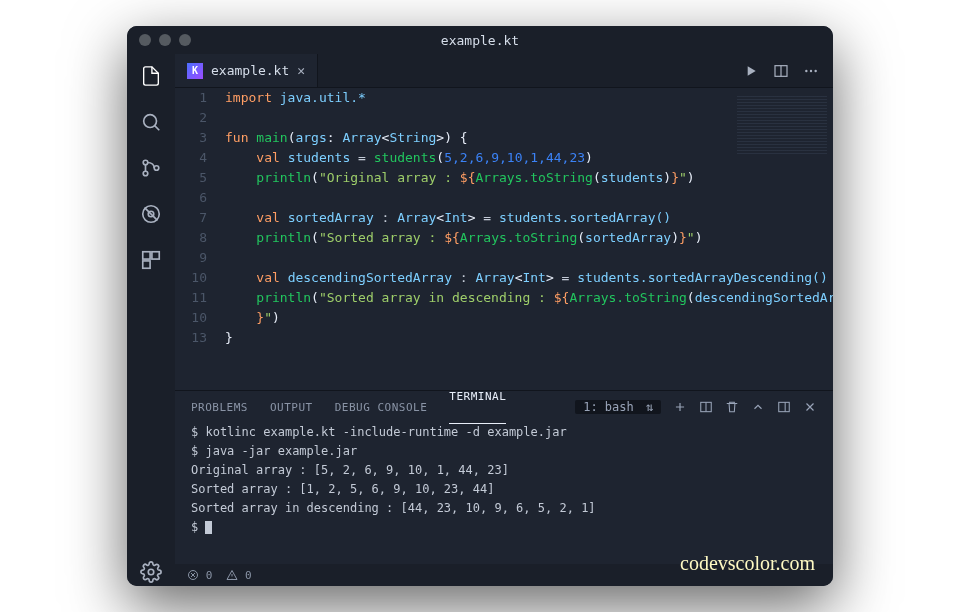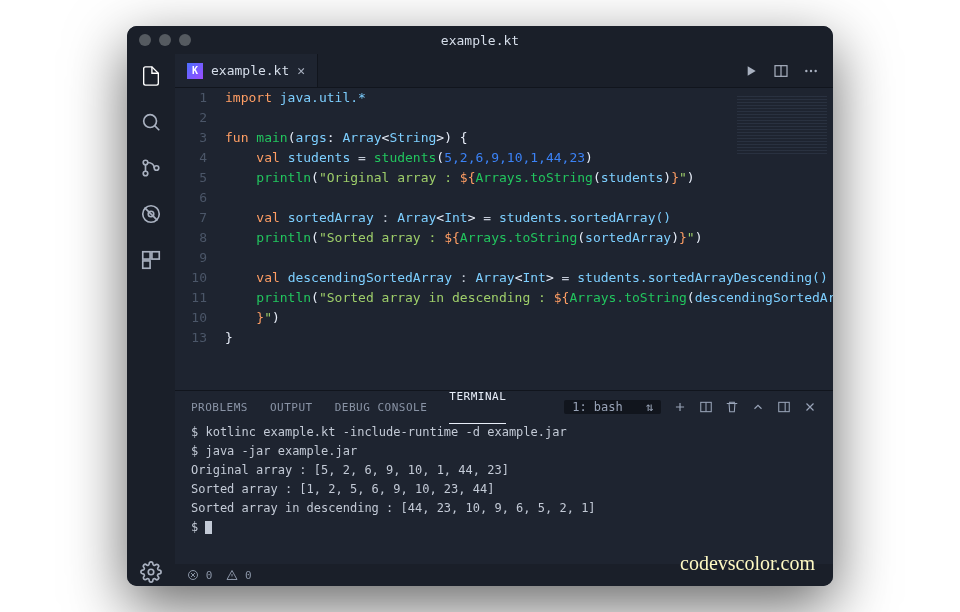--- a/index.html
+++ b/index.html
@@ -148,21 +148,21 @@
 }
 .panel-tab { color: #8a94a6; cursor: pointer; }
 .panel-tab.active { color: #e8eef9; border-bottom: 1px solid #e8eef9; padding-bottom: 20px; }
 .panel-tools { margin-left: auto; display: flex; align-items: center; gap: 12px; color: #99a4b8; text-transform: none; letter-spacing: 0; }
 .panel-tools .sel {
   background: #11151d;
   padding: 0 8px;
   font-size: 12px;
   display: flex;
   align-items: center;
-  gap: 23px;
+  gap: 12px;
   border-radius: 2px;
 }
 .panel-tools .pi { cursor: pointer; display: flex; }
 .panel-tools svg { width: 14px; height: 14px; }
 .terminal-body {
   flex: 1;
   padding: 0 16px 4px;
   font-family: ui-monospace, Menlo, Consolas, monospace;
   font-size: 12px;
   line-height: 19px;

